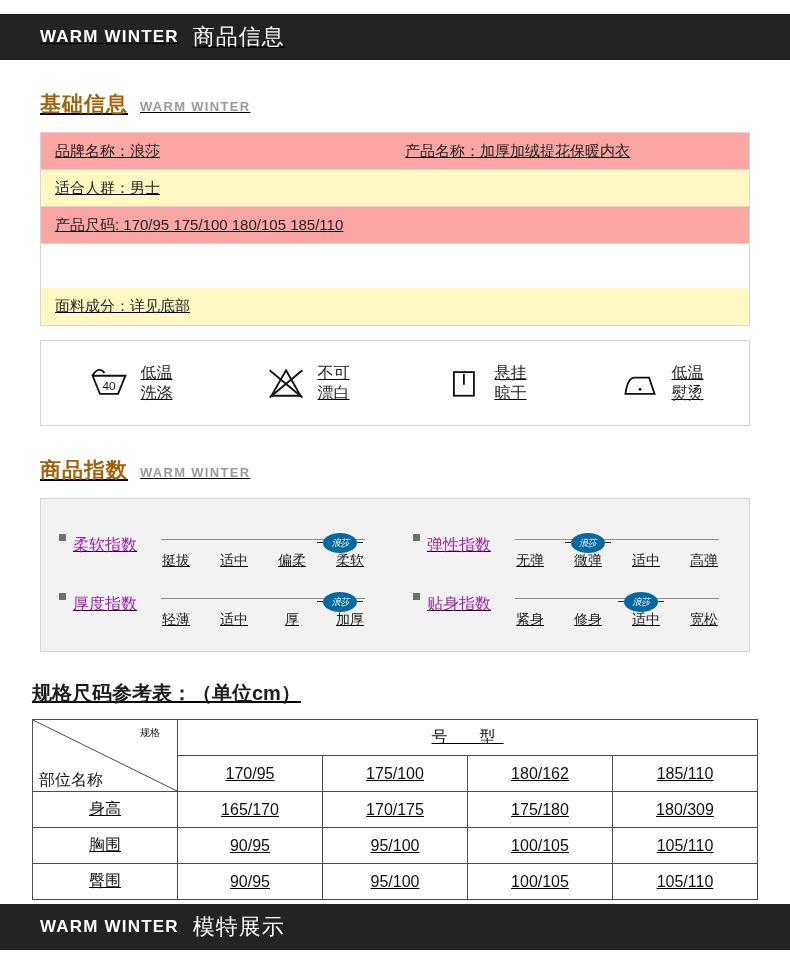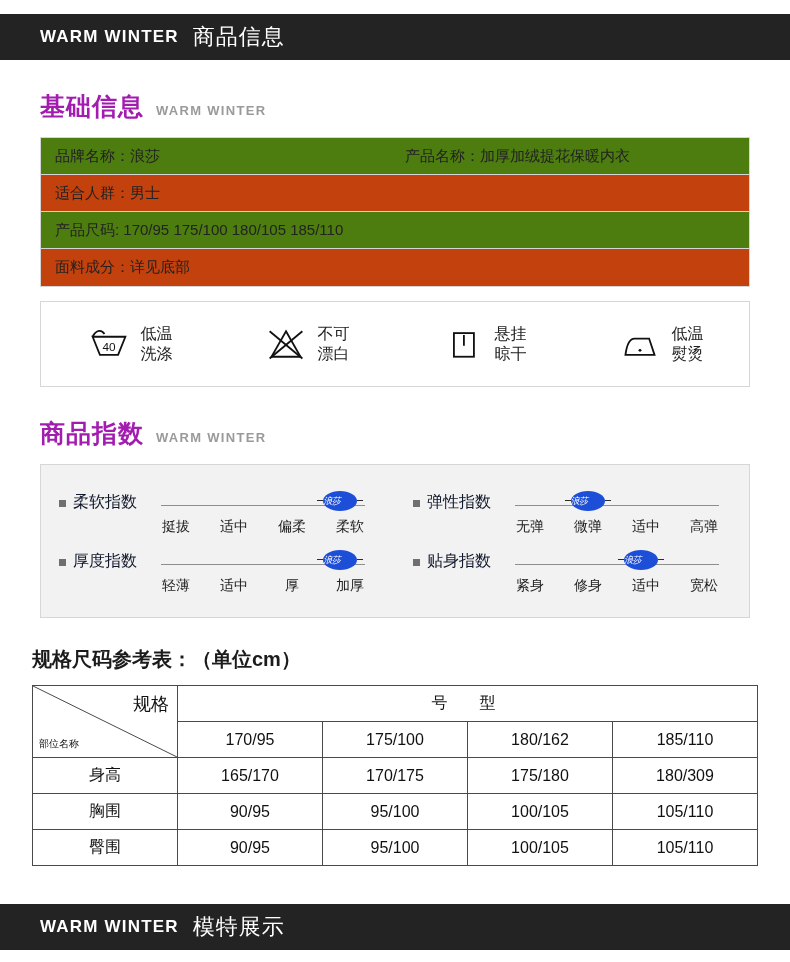--- a/index.html
+++ b/index.html
@@ -7,20 +7,21 @@
     margin: 0; padding: 0;
     background: #ffffff;
     font-family: "Liberation Sans", "DejaVu Sans", sans-serif;
   }
   .page {
     width: 790px;
     height: 962px;
     position: relative;
     background: #fff;
     overflow: hidden;
+    text-decoration: underline;
   }
 
   
   .banner {
     background: #232323;
     color: #ffffff;
     height: 46px;
     display: flex;
     align-items: center;
     padding-left: 40px;
@@ -44,23 +45,23 @@
     bottom: 12px;
   }
 
   
   .sec-head {
     display: flex;
     align-items: baseline;
     margin: 30px 0 14px 40px;
   }
   .sec-head .cn {
-    font-size: 25px;
+    font-size: 21px;
     font-weight: bold;
-    color: #a21caf;
+    color: #a16207;
     letter-spacing: 1px;
   }
   .sec-head .en {
     font-size: 13px;
     font-weight: bold;
     color: #9a9a9a;
     letter-spacing: 1.3px;
     margin-left: 12px;
   }
 
@@ -71,23 +72,23 @@
   }
   .info-row {
     height: 37px;
     display: flex;
     align-items: center;
     border-bottom: 1px solid #d6d6d6;
     font-size: 15px;
     color: #222;
     padding: 0 14px;
   }
-  .info-row:last-child { border-bottom: none; }
-  .info-row.alt { background: #c2410c; }
-  .info-row.plain { background: #4d7c0f; justify-content: flex-end; }
+  .info-row:last-child { border-bottom: none; margin-top: 44px; }
+  .info-row.alt { background: #fef9c3; }
+  .info-row.plain { background: #fca5a5; justify-content: flex-end; }
   .info-cell-left { flex: 0 0 50%; }
   .info-cell-right { flex: 0 0 50%; text-align: left; padding-left: 10px;}
   .info-cell-full { width: 100%; }
 
   
   .care-box {
     margin: 14px 40px 0 40px;
     border: 1px solid #d6d6d6;
     height: 86px;
     display: flex;
@@ -123,24 +124,24 @@
   }
   .bullet {
     width: 7px; height: 7px;
     background: #6f6f6f;
     margin-top: 9px;
     margin-right: 7px;
     flex: none;
   }
   .index-name {
     font-size: 16px;
-    color: #0f172a;
+    color: #a21caf;
     white-space: nowrap;
     margin-right: 10px;
-    margin-top: 1px;
+    margin-top: 10px;
   }
   .scale { flex: 1; position: relative; padding-top: 13px; }
   .scale-line {
     position: absolute;
     left: 6%;
     right: 6%;
     top: 14px;
     height: 1px;
     background: #8e8e8e;
   }
@@ -151,28 +152,28 @@
     margin-top: 14px;
   }
   .tick {
     font-size: 14px;
     color: #222;
     text-align: center;
     flex: 1;
   }
   .marker {
     position: absolute;
-    top: 0px;
+    top: 8px;
     width: 34px; height: 20px;
     border-radius: 50%;
-    background: #1d4ed8;
+    background: #0369a1;
     color: #fff;
     font-size: 9px;
     line-height: 20px;
-    text-align: left;
+    text-align: center;
     font-style: italic;
     letter-spacing: -0.5px;
   }
   .marker::before, .marker::after {
     content: "";
     position: absolute;
     top: 9px;
     width: 6px; height: 1px;
     background: #2c2c2c;
   }
@@ -200,26 +201,26 @@
     height: 36px;
     font-weight: normal;
   }
   td.corner {
     position: relative;
     height: 56px;
     padding: 0;
   }
   .corner-svg { position: absolute; inset: 0; width: 100%; height: 100%; }
   .corner-tr {
-    position: absolute; right: 8px; top: 6px;
-    font-size: 18px; color: #111;
+    position: absolute; right: 17px; top: 6px;
+    font-size: 10px; color: #111;
   }
   .corner-bl {
-    position: absolute; left: 6px; bottom: 6px;
-    font-size: 10px; color: #111;
+    position: absolute; left: 6px; bottom: 0;
+    font-size: 16px; color: #111;
   }
   .hx { letter-spacing: 8px; font-size: 17px; }
 </style>
 </head>
 <body>
 
 <div class="page">
 
   <div class="banner banner-top">
     <span class="banner-en">WARM WINTER</span>

